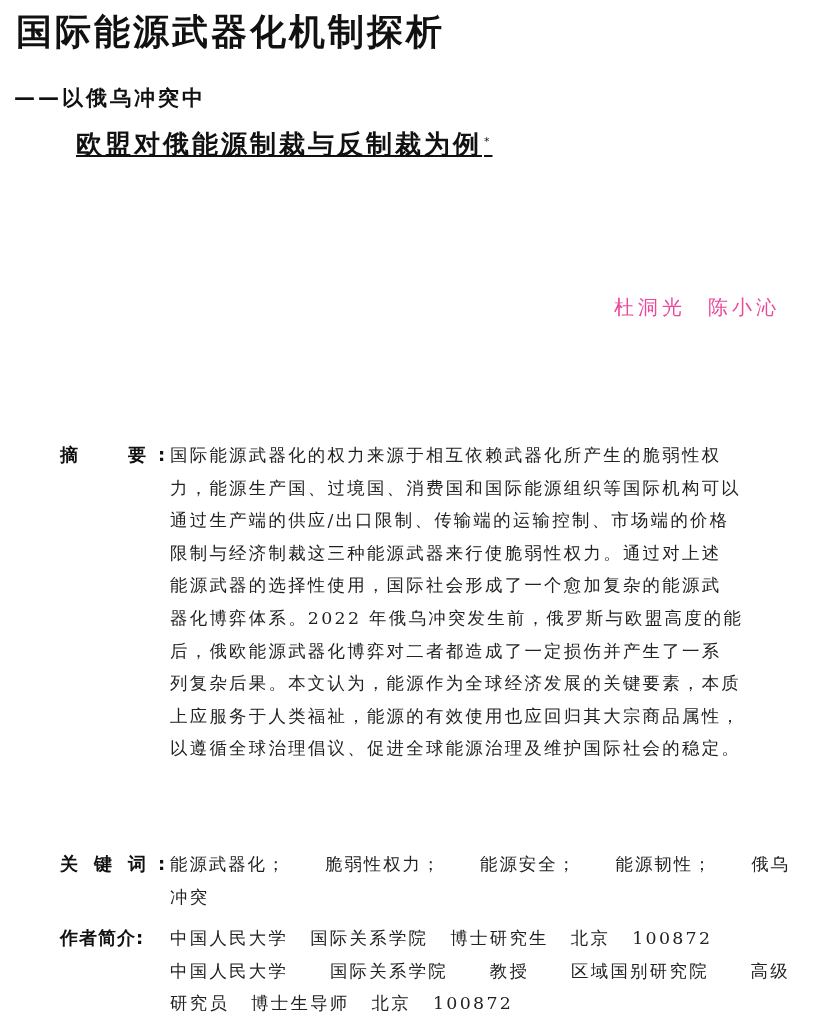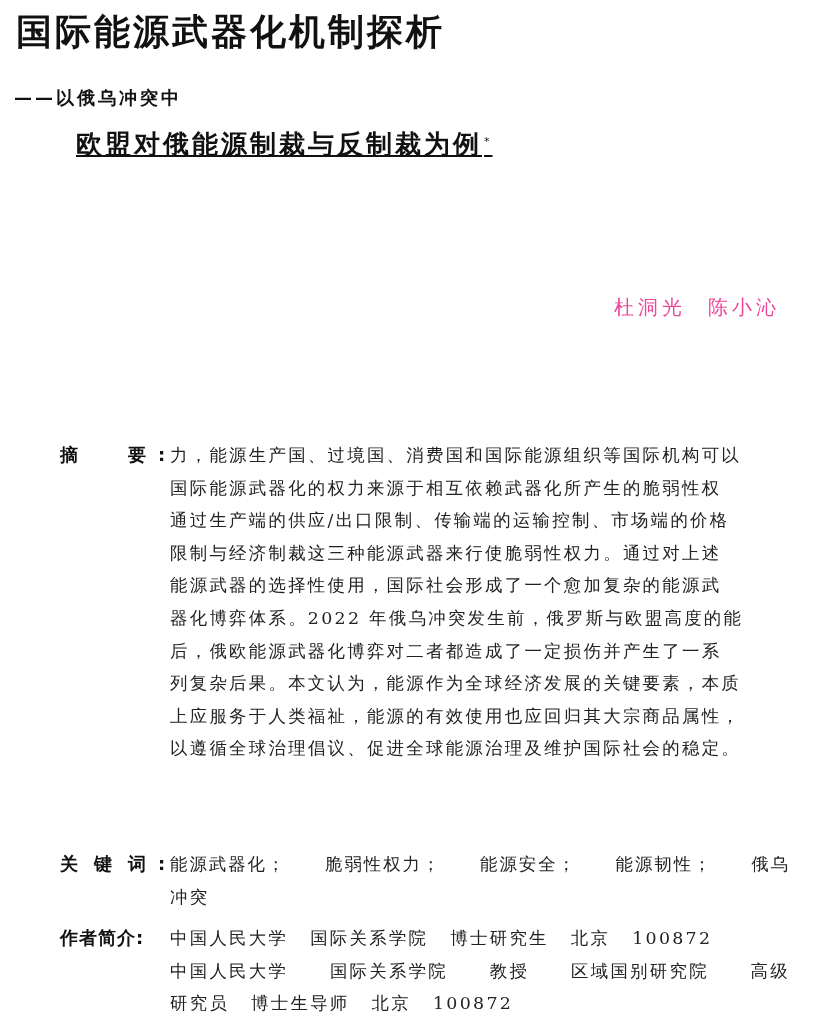--- a/index.html
+++ b/index.html
@@ -8,21 +8,21 @@
       color: #111111;
       font-family: "DejaVu Sans", "Liberation Sans", sans-serif;
     }
     .title {
       position: absolute; left: 16px; top: 10px;
       font-size: 36px; font-weight: bold; letter-spacing: 3px;
       line-height: 44px; white-space: nowrap;
     }
     .subtitle1 {
       position: absolute; left: 14px; top: 80px;
-      font-size: 18px; font-weight: bold; letter-spacing: 3px;
+      font-size: 21px; font-weight: bold; letter-spacing: 3px;
       line-height: 36px; white-space: nowrap; text-align: center;
     }
     .subtitle2 {
       position: absolute; left: 76px; top: 128px;
       font-size: 26px; font-weight: bold; letter-spacing: 3px;
       line-height: 32px; white-space: nowrap; text-decoration: underline;
     }
     .footnote-mark {
       font-size: 11px; font-weight: normal; vertical-align: top;
       position: relative; top: -2px; margin-left: 2px;
@@ -73,22 +73,22 @@
 
 <div class="section abstract">
   <div class="label">
     <div class="label-spaced" style="width:86px;">
       <span>摘</span>
       <span>要</span>
     </div>
     <span class="label-colon">:</span>
   </div>
   <div class="body-lines">
+    <span class="line">国际能源武器化的权力来源于相互依赖武器化所产生的脆弱性权</span>
     <span class="line">力，能源生产国、过境国、消费国和国际能源组织等国际机构可以</span>
-    <span class="line">国际能源武器化的权力来源于相互依赖武器化所产生的脆弱性权</span>
     <span class="line">通过生产端的供应/出口限制、传输端的运输控制、市场端的价格</span>
     <span class="line">限制与经济制裁这三种能源武器来行使脆弱性权力。通过对上述</span>
     <span class="line">能源武器的选择性使用，国际社会形成了一个愈加复杂的能源武</span>
     <span class="line">器化博弈体系。2022 年俄乌冲突发生前，俄罗斯与欧盟高度的能</span>
     <span class="line">后，俄欧能源武器化博弈对二者都造成了一定损伤并产生了一系</span>
     <span class="line">列复杂后果。本文认为，能源作为全球经济发展的关键要素，本质</span>
     <span class="line">上应服务于人类福祉，能源的有效使用也应回归其大宗商品属性，</span>
     <span class="line">以遵循全球治理倡议、促进全球能源治理及维护国际社会的稳定。</span>
   </div>
 </div>

